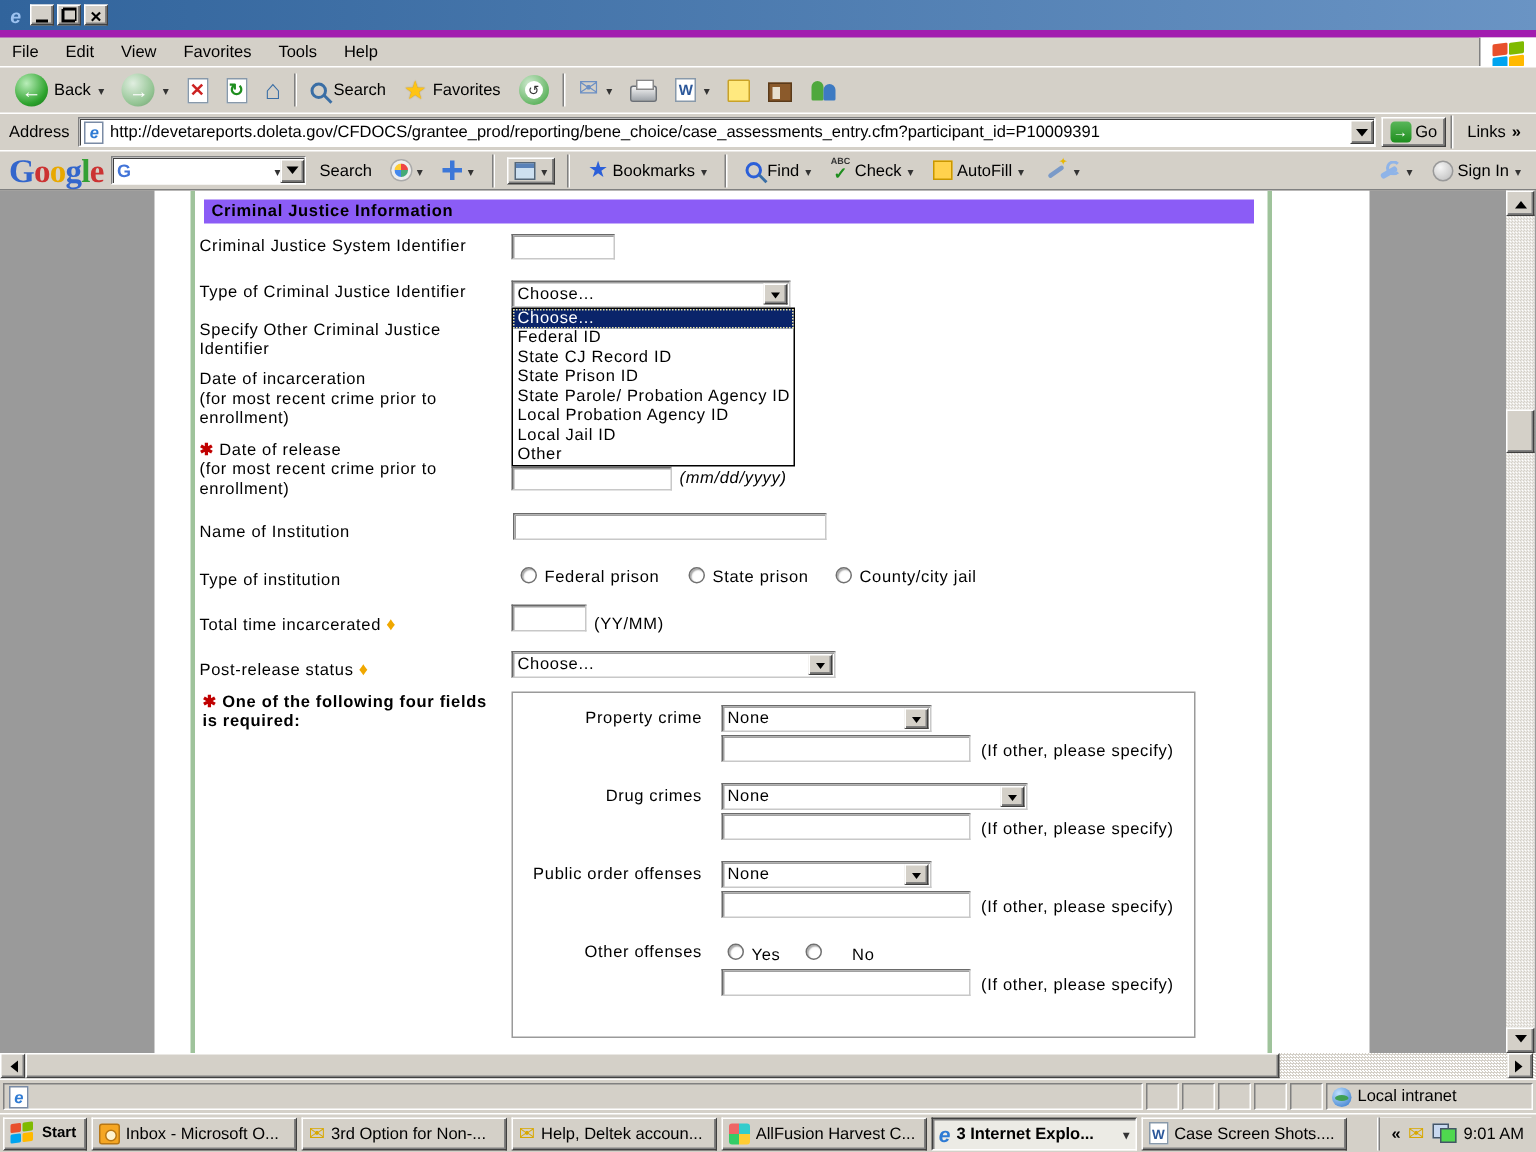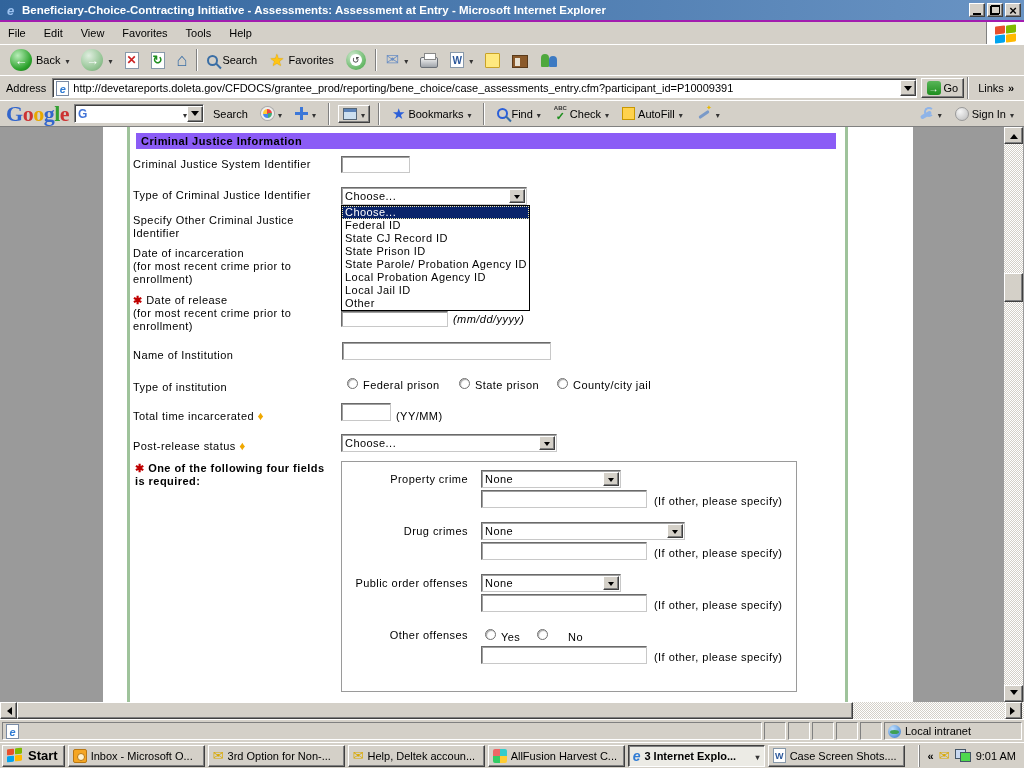--- a/index.html
+++ b/index.html
@@ -19,21 +19,21 @@
 .ie-glyph { display:inline-flex; width:15px; height:15px; align-items:center; justify-content:center; font-weight:bold; font-style:italic; font-size:13px; color:#9CC2F0; }
 .ie-glyph::after { content:"e"; }
 .winbtn { width:16px; height:14px; margin-left:2px; display:flex; align-items:center; justify-content:center; font-size:9px; font-weight:bold; color:#000; }
 .btn-min::after { content:""; display:block; width:8px; height:2px; background:#000; margin-top:7px; }
 .btn-restore { position:relative; }
 .btn-restore::before { content:""; position:absolute; right:3px; top:2px; width:7px; height:6px; border:1px solid #000; border-top-width:2px; background:#D4D0C8; }
 .btn-restore::after { content:""; position:absolute; left:3px; bottom:2px; width:7px; height:6px; border:1px solid #000; border-top-width:2px; background:#D4D0C8; }
 .btn-close::after { content:"\00D7"; font-size:13px; }
 
 
-.menubar { position:absolute; left:0; top:20px; width:1024px; height:24px; background:#D4D0C8; border-top:2px solid #a21caf; display:flex; align-items:center; padding-left:8px; gap:18px; }
+.menubar { position:absolute; left:0; top:20px; width:1024px; height:24px; background:#D4D0C8; border-top:5px solid #a21caf; display:flex; align-items:center; padding-left:8px; gap:18px; }
 .menubar span { cursor:default; }
 .throbber { position:absolute; right:0; top:0; width:38px; height:24px; background:#fff; border-left:1px solid #808080; display:flex; align-items:center; justify-content:center; }
 .winflag { position:relative; width:22px; height:19px; }
 .winflag i { position:absolute; width:10px; height:8px; border-radius:1px; transform:skewY(-8deg); }
 .wf-r { left:0; top:1px; background:#E8502C; }
 .wf-g { left:11px; top:0; background:#7FBA00; }
 .wf-b { left:0; top:10px; background:#00A4EF; }
 .wf-y { left:11px; top:9px; background:#FFB900; }
 
 
@@ -144,21 +144,21 @@
 
 .statusbar { position:absolute; left:0; top:719px; width:1024px; height:23px; background:#D4D0C8; border-top:1px solid #FFFFFF; display:flex; align-items:center; padding:2px 2px; gap:2px; }
 .st-main { flex:1; height:18px; display:flex; align-items:center; padding-left:3px; gap:4px; }
 .st-small { width:22px; height:18px; }
 .st-zone { width:138px; height:18px; display:flex; align-items:center; gap:4px; padding-left:3px; }
 .globe { width:13px; height:13px; border-radius:50%; background:radial-gradient(circle at 35% 30%, #BFE0FF, #2E74C8); position:relative; }
 .globe::after { content:""; position:absolute; left:2px; top:5px; width:9px; height:4px; background:#3FA055; border-radius:50%; }
 
 
 .taskbar { position:absolute; left:0; top:742px; width:1024px; height:26px; background:#D4D0C8; border-top:1px solid #FFFFFF; display:flex; align-items:center; padding:2px 2px; gap:3px; }
-.startbtn { display:flex; align-items:center; gap:4px; height:22px; padding:0 6px 0 4px; font-weight:bold; font-size:13px; }
+.startbtn { display:flex; align-items:center; gap:4px; height:22px; padding:0 6px 0 4px; font-weight:bold; font-size:10px; }
 .startbtn .winflag { width:17px; height:15px; }
 .startbtn .winflag i { width:7px; height:6px; }
 .startbtn .wf-g { left:8px; } .startbtn .wf-b { top:8px; } .startbtn .wf-y { left:8px; top:7px; }
 .taskbtn { width:137px; height:22px; display:flex; align-items:center; gap:4px; padding:0 4px; overflow:hidden; white-space:nowrap; }
 .taskbtn.active { font-weight:bold; }
 .taskbtn .lbl { flex:1; overflow:hidden; white-space:nowrap; }
 .outlook-ico { width:14px; height:14px; background:#F5A623; border:1px solid #B87714; border-radius:2px; position:relative; flex:none; }
 .outlook-ico::after { content:""; position:absolute; left:3px; top:3px; width:6px; height:6px; border-radius:50%; background:#FFF3D0; border:1px solid #B87714; }
 .mail-ico { color:#D8A800; font-size:13px; line-height:1; flex:none; }
 .mail-ico::after { content:"\2709"; }
@@ -174,21 +174,20 @@
 .net-ico::after { content:""; position:absolute; right:0; bottom:0; width:9px; height:8px; background:#4FD84F; border:1px solid #456; }
 .clock { font-size:11px; }
 </style>
 </head>
 <body>
 
 <div class="screen">
 
   <div class="titlebar">
     <span class="ie-glyph"></span>
-    <span class="ttext">Beneficiary-Choice-Contracting Initiative - Assessments: Assessment at Entry - Microsoft Internet Explorer</span>
     <span class="winbtn raised btn-min"></span>
     <span class="winbtn raised btn-restore"></span>
     <span class="winbtn raised btn-close"></span>
   </div>
 
   <div class="menubar">
     <span>File</span>
     <span>Edit</span>
     <span>View</span>
     <span>Favorites</span>

